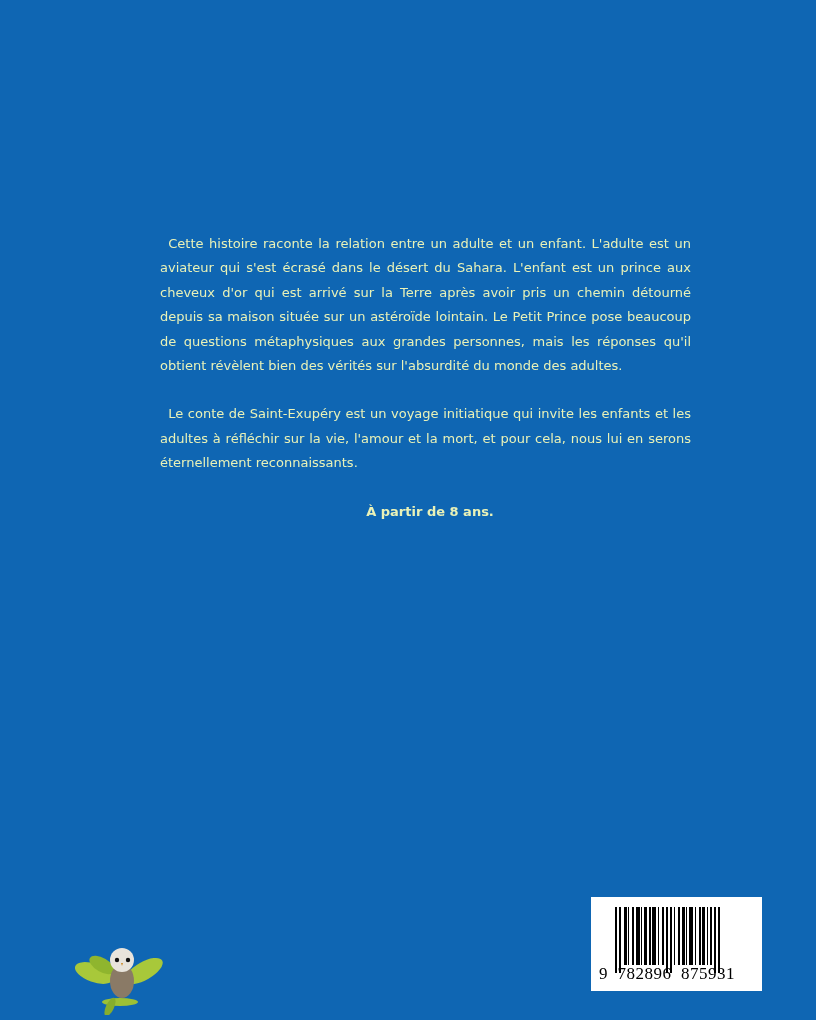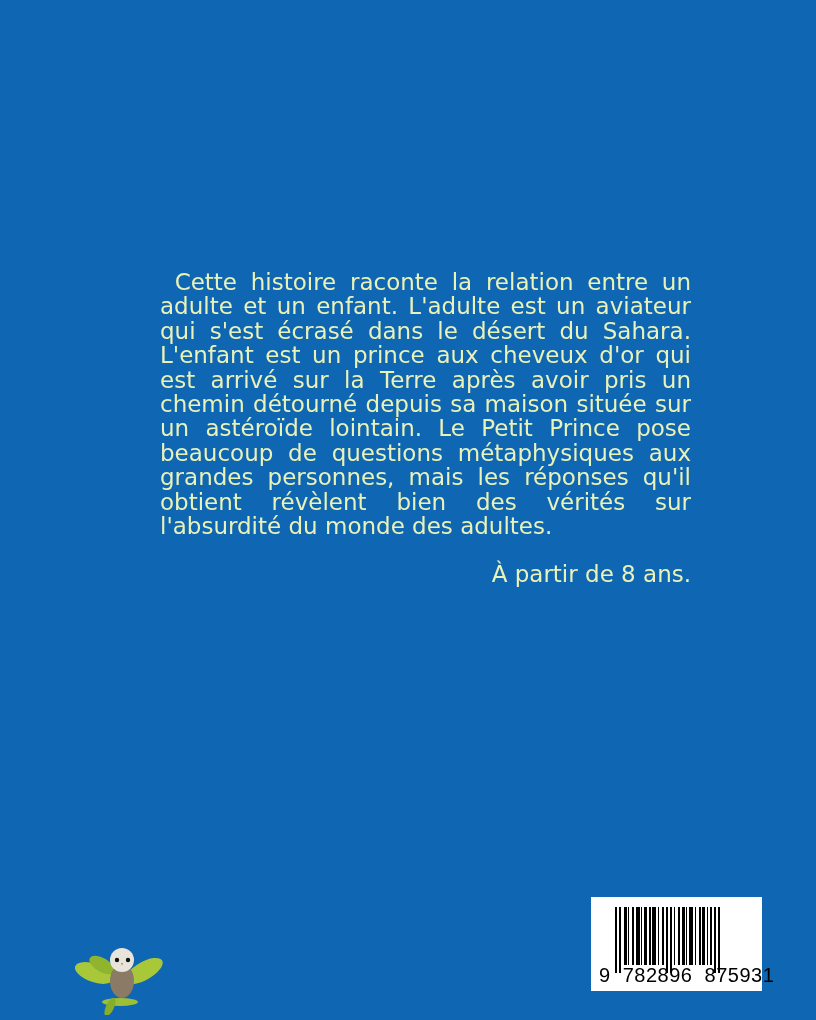--- a/index.html
+++ b/index.html
@@ -1,31 +1,32 @@
 <!DOCTYPE html>
 <html><head>
 <meta charset="utf-8">
 <style>
   html, body { margin:0; padding:0; }
   body { width:816px; height:1020px; background:#0f66b3; position:relative; overflow:hidden; font-family:"DejaVu Sans", sans-serif; }
-  .text-block { position:absolute; left:160px; top:232px; width:531px; color:#e9f2b8; font-size:23px; line-height:24.4px;margin-top:38px; }
+  .text-block { position:absolute; left:160px; top:232px; width:531px; color:#e9f2b8; font-size:13px; line-height:24.4px; }
   .para { text-align:justify; text-indent:1ch; margin:0 0 24px 0; }
-  .para.last { text-align:right; }
+  .para.last { text-align:center;font-weight:bold; }
   .barcode-box { position:absolute; left:591px; top:897px; width:171px; height:94px; background:#fff; }
   .bars { position:absolute; left:24px; top:10px; width:135px; height:62px; display:flex; align-items:flex-start; }
   .bars span { display:block; background:#000; height:58px; }
   .bars span.g { height:66px; }
-  .isbn { position:absolute; left:8px; top:67px; font-family:Liberation Sans, sans-serif; font-size:20px; color:#000; letter-spacing:0.5px; white-space:pre; }
+  .isbn { position:absolute; left:8px; top:67px; font-family:Liberation Serif, serif; font-size:17px; color:#000; letter-spacing:0.5px; white-space:pre; }
   .logo { position:absolute; left:72px; top:935px; width:95px; height:80px; }
 </style>
 </head>
 <body>
 
 <div class="text-block">
   <p class="para">Cette histoire raconte la relation entre un adulte et un enfant. L'adulte est un aviateur qui s'est écrasé dans le désert du Sahara. L'enfant est un prince aux cheveux d'or qui est arrivé sur la Terre après avoir pris un chemin détourné depuis sa maison située sur un astéroïde lointain. Le Petit Prince pose beaucoup de questions métaphysiques aux grandes personnes, mais les réponses qu'il obtient révèlent bien des vérités sur l'absurdité du monde des adultes.</p>
+  <p class="para">Le conte de Saint-Exupéry est un voyage initiatique qui invite les enfants et les adultes à réfléchir sur la vie, l'amour et la mort, et pour cela, nous lui en serons éternellement reconnaissants.</p>
   <p class="para last">À partir de 8 ans.</p>
 </div>
 
 <div class="logo">
   <svg width="95" height="80" viewBox="0 0 95 80">
     <ellipse cx="22" cy="38" rx="20" ry="9" fill="#a8c83a" transform="rotate(20 22 38)"></ellipse>
     <ellipse cx="30" cy="30" rx="14" ry="7" fill="#8fb52e" transform="rotate(30 30 30)"></ellipse>
     <ellipse cx="72" cy="36" rx="21" ry="9" fill="#a8c83a" transform="rotate(-30 72 36)"></ellipse>
     <ellipse cx="48" cy="67" rx="18" ry="4" fill="#9cc035"></ellipse>
     <ellipse cx="38" cy="72" rx="4" ry="10" fill="#86ad2c" transform="rotate(25 38 72)"></ellipse>

